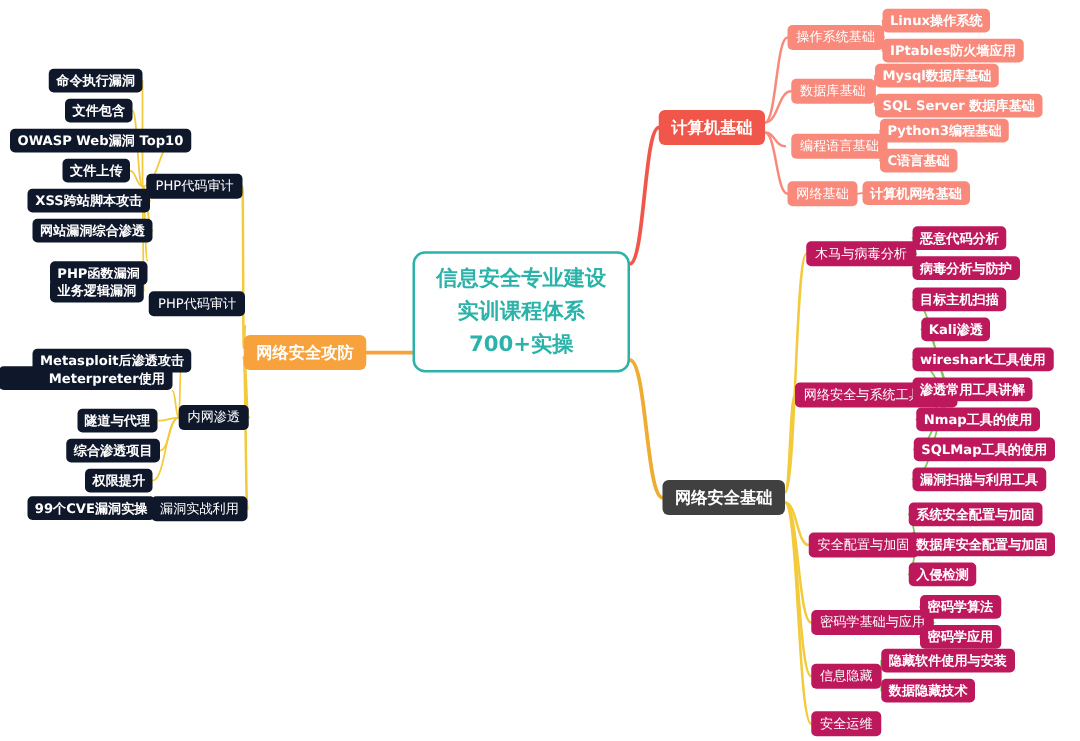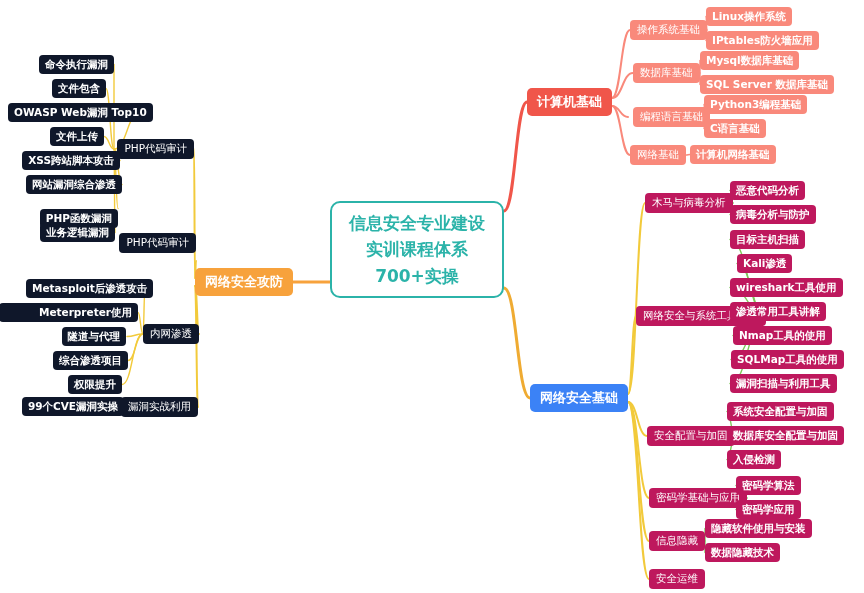--- a/index.html
+++ b/index.html
@@ -41,21 +41,21 @@
   .node.lv3 {
     font-size: 10.5px;
     padding: 2.5px 6px;
     border-radius: 4px;
     font-weight: bold;
   }
   .node.red    { background: #f0564a; }
   .node.salmon { background: #f9897b; }
   .node.orange { background: #f7a23c; }
   .node.yellow { background: #0f172a; }
-  .node.gold   { background: #3b82f6; }
+  .node.gold   { background: #404040; }
   .node.green  { background: #be185d; }
   .node.center {
     left: 330px;
     top: 201px;
     width: 174px;
     background: #ffffff;
     border: 2px solid #2bb3a9;
     color: #2bb3a9;
     border-radius: 10px;
     text-align: center;
@@ -149,21 +149,21 @@
     <div class="node lv3 yellow" style="top: 79px; right: 758px;">文件包含</div>
     <div class="node lv3 yellow" style="top: 103px; left: 8px;">OWASP Web漏洞 Top10</div>
     <div class="node lv3 yellow" style="top: 127px; right: 760px;">文件上传</div>
     <div class="node lv3 yellow" style="top: 151px; right: 744px;">XSS跨站脚本攻击</div>
     <div class="node lv3 yellow" style="top: 175px; right: 742px; margin-left: 44px;">网站漏洞综合渗透</div>
     <div class="node lv3 yellow" style="top: 209px; right: 746px;">PHP函数漏洞</div>
     <div class="node lv3 yellow" style="top: 223px; right: 749px;">业务逻辑漏洞</div>
     <div class="node lv2 yellow" style="top: 233px; right: 668px;">PHP代码审计</div>
     <div class="node lv2 yellow" style="top: 324px; right: 665px;">内网渗透</div>
     <div class="node lv3 yellow" style="top: 279px; left: 26px;">Metasploit后渗透攻击</div>
-    <div class="node lv3 yellow" style="top: 303px; right: 726px; padding-left: 40px;">Meterpreter使用</div>
+    <div class="node lv3 yellow" style="top: 293px; right: 726px; padding-left: 40px;">Meterpreter使用</div>
     <div class="node lv3 yellow" style="top: 327px; right: 738px;">隧道与代理</div>
     <div class="node lv3 yellow" style="top: 351px; right: 736px;">综合渗透项目</div>
     <div class="node lv3 yellow" style="top: 375px; right: 742px;">权限提升</div>
     <div class="node lv2 yellow" style="top: 397px; right: 666px;">漏洞实战利用</div>
     <div class="node lv3 yellow" style="top: 397px; right: 740px;">99个CVE漏洞实操</div>
     <div class="node lv1 gold" style="top: 384px; left: 530px;">网络安全基础</div>
     <div class="node lv2 green" style="top: 193px; left: 645px;">木马与病毒分析</div>
     <div class="node lv3 green" style="top: 181px; left: 730px;">恶意代码分析</div>
     <div class="node lv3 green" style="top: 205px; left: 730px;">病毒分析与防护</div>
     <div class="node lv2 green" style="top: 306px; left: 636px;">网络安全与系统工具使用</div>

